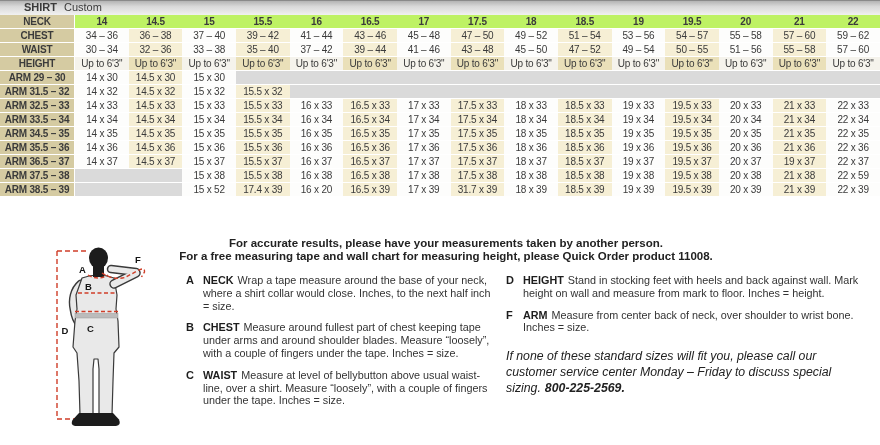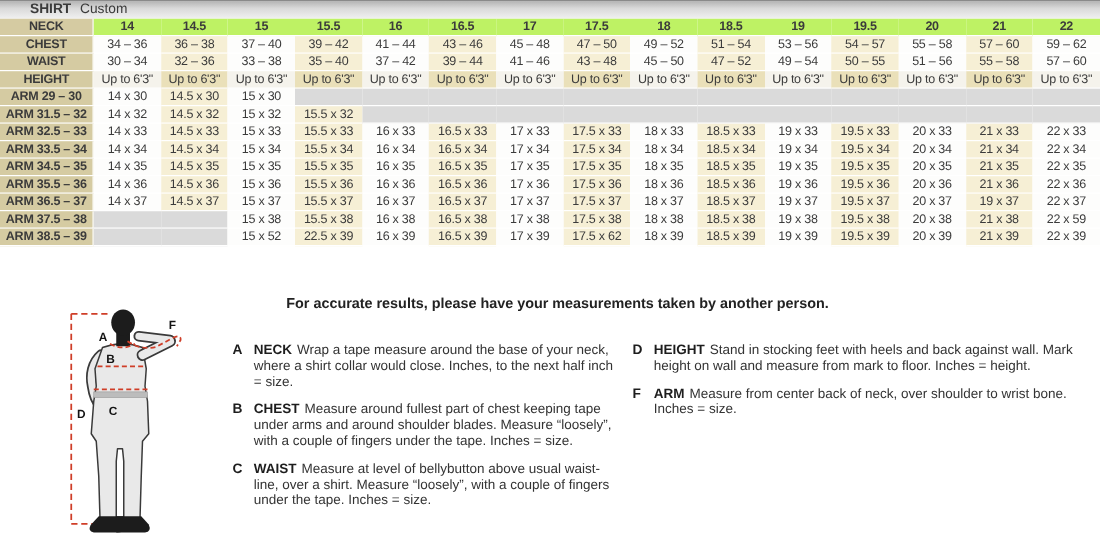--- a/index.html
+++ b/index.html
@@ -283,38 +283,39 @@
           <td class="c-odd">19.5 x 38</td>
           <td class="c-even">20 x 38</td>
           <td class="c-odd">21 x 38</td>
           <td class="c-even">22 x 59</td>
         </tr>
         <tr>
           <td class="rowlabel">ARM 38.5 – 39</td>
           <td class="c-empty"></td>
           <td class="c-empty"></td>
           <td class="c-even">15 x 52</td>
-          <td class="c-odd">22.5 x 39</td>
-          <td class="c-even">16 x 39</td>
+          <td class="c-odd">17.4 x 39</td>
+          <td class="c-even">16 x 20</td>
           <td class="c-odd">16.5 x 39</td>
           <td class="c-even">17 x 39</td>
-          <td class="c-odd">17.5 x 62</td>
+          <td class="c-odd">31.7 x 39</td>
           <td class="c-even">18 x 39</td>
           <td class="c-odd">18.5 x 39</td>
           <td class="c-even">19 x 39</td>
           <td class="c-odd">19.5 x 39</td>
           <td class="c-even">20 x 39</td>
           <td class="c-odd">21 x 39</td>
           <td class="c-even">22 x 39</td>
         </tr>
       </tbody>
   </table>
 
   <div class="center-notes">
     <div>For accurate results, please have your measurements taken by another person.</div>
+    <div>For a free measuring tape and wall chart for measuring height, please Quick Order product 11008.</div>
   </div>
 
   <div class="figure">
     <svg viewBox="0 0 136 196" width="136" height="196">
 
       <g stroke="#cf3e28" stroke-width="1.4" fill="none" stroke-dasharray="5 3">
         <path d="M13 4 H44"></path>
         <path d="M13 4 V172"></path>
         <path d="M13 172 H34"></path>
       </g>
@@ -371,15 +372,18 @@
 
   <div class="instr-col col-right">
     <div class="instr">
       <span class="ltr">D</span>
       <p><span class="term">HEIGHT</span><span>Stand in stocking feet with heels and back against wall. Mark height on wall and measure from mark to floor. Inches = height.</span></p>
     </div>
     <div class="instr">
       <span class="ltr">F</span>
       <p><span class="term">ARM</span><span>Measure from center back of neck, over shoulder to wrist bone. Inches = size.</span></p>
     </div>
+    <p class="special-note">
+      <span>If none of these standard sizes will fit you, please call our customer service center Monday – Friday to discuss special sizing.</span><span class="phone">800-225-2569.</span>
+    </p>
   </div>
 
 </div>
 
 </body></html>

